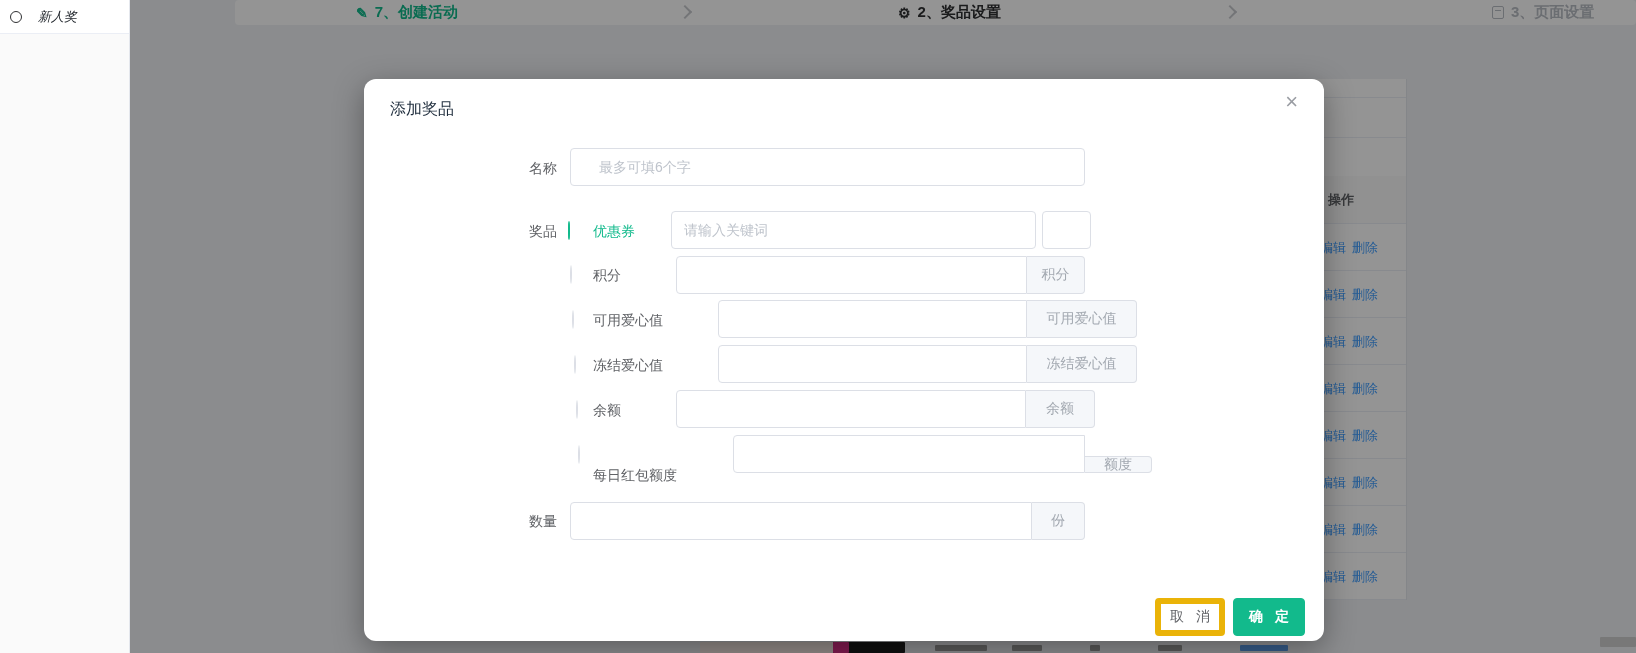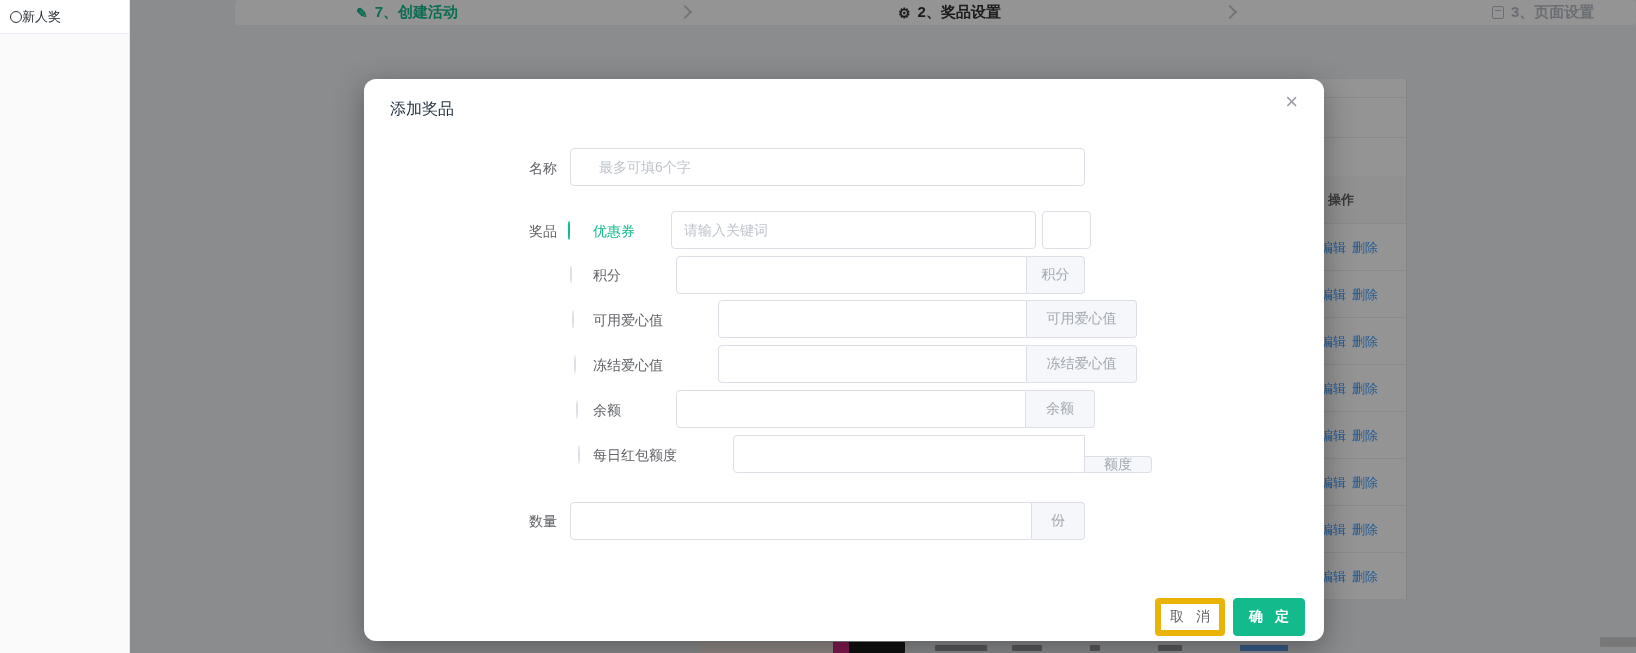--- a/index.html
+++ b/index.html
@@ -26,22 +26,22 @@
   .bg-thead span { padding-left:178px; }
   .bg-rows { position:absolute; left:0; right:0; top:145px; }
   .bg-row { height:47px; border-bottom:1px solid #ebeef5; line-height:47px; font-size:13px; padding-left:170px; white-space:nowrap; color:var(--link); }
   .bg-row .lnk { color:var(--link); cursor:pointer; margin-right:6px; }
 
   
   .frag { position:absolute; border-radius:1px; }
 
   
   .sidebar { left:0; top:0; width:130px; height:653px; background:#fafafa; border-right:1px solid #e4e7ed; z-index:15; }
-  .side-item { height:34px; background:#fff; border-bottom:1px solid #ebeef5; display:flex; align-items:center; gap:0;
-               padding-left:10px; font-size:13px; color:#24292f; }
+  .side-item { height:34px; background:#fff; border-bottom:1px solid #ebeef5; display:flex; align-items:center; gap:16px;
+               padding-left:10px; font-size:13px; color:#24292f;font-style:italic; }
   .circle-ic { width:12px; height:12px; border:1.5px solid #303133; border-radius:50%; flex:none; }
 
   
   .overlay { left:130px; top:0; right:0; bottom:0; background:rgba(0,0,0,0.42); z-index:10; }
   .modal { left:364px; top:79px; width:960px; height:562px; background:#fff; border-radius:12px; z-index:20;
            box-shadow:0 8px 30px rgba(0,0,0,0.35); }
   .m-title { left:26px; top:20px; font-size:16px; color:#1f2d3d; }
   .m-close { right:26px; top:12px; font-size:22px; color:#9a9da3; cursor:pointer; line-height:1; }
 
   .flabel { font-size:14px; color:#606266; text-align:right;font-family:Liberation Serif, serif; }
@@ -168,21 +168,21 @@
     
     <span class="abs radio" style="left:204px; top:322px;"></span>
     <span class="abs optlabel" style="left:229px; top:323px;">余额</span>
     <div class="abs grp" style="left:312px; top:311px; width:419px;">
       <input class="ipt" style="">
       <div class="append" style="width:69px;">余额</div>
     </div>
 
     
     <span class="abs radio" style="left:204px; top:367px;"></span>
-    <span class="abs optlabel" style="left:229px; top:368px;">每日红包额度</span>
+    <span class="abs optlabel" style="left:229px; top:388px;">每日红包额度</span>
     <div class="abs grp" style="left:369px; top:356px; width:419px;">
       <input class="ipt" style="">
       <div class="append" style="width:67px;margin-top:21px;">额度</div>
     </div>
 
     
     <div class="abs flabel" style="left:100px; top:434px; width:93px;">数量</div>
     <div class="abs grp" style="left:206px; top:423px; width:515px;">
       <input class="ipt" style="">
       <div class="append" style="width:53px;">份</div>

